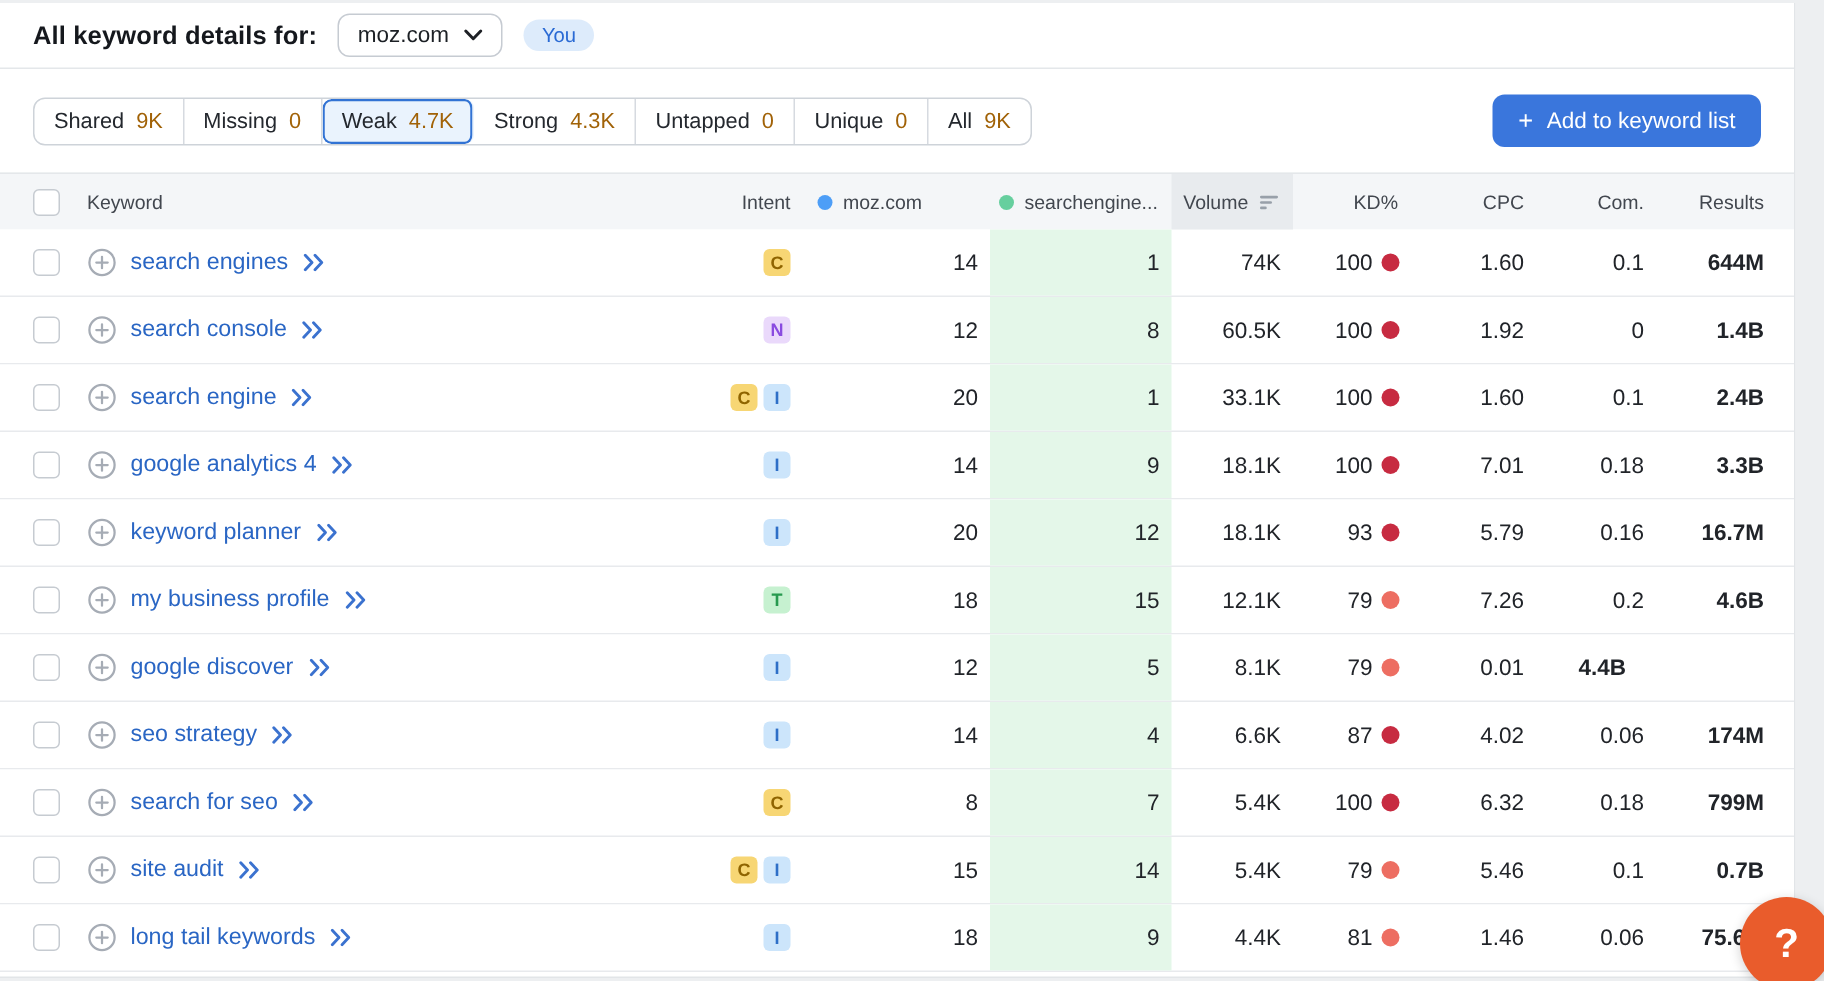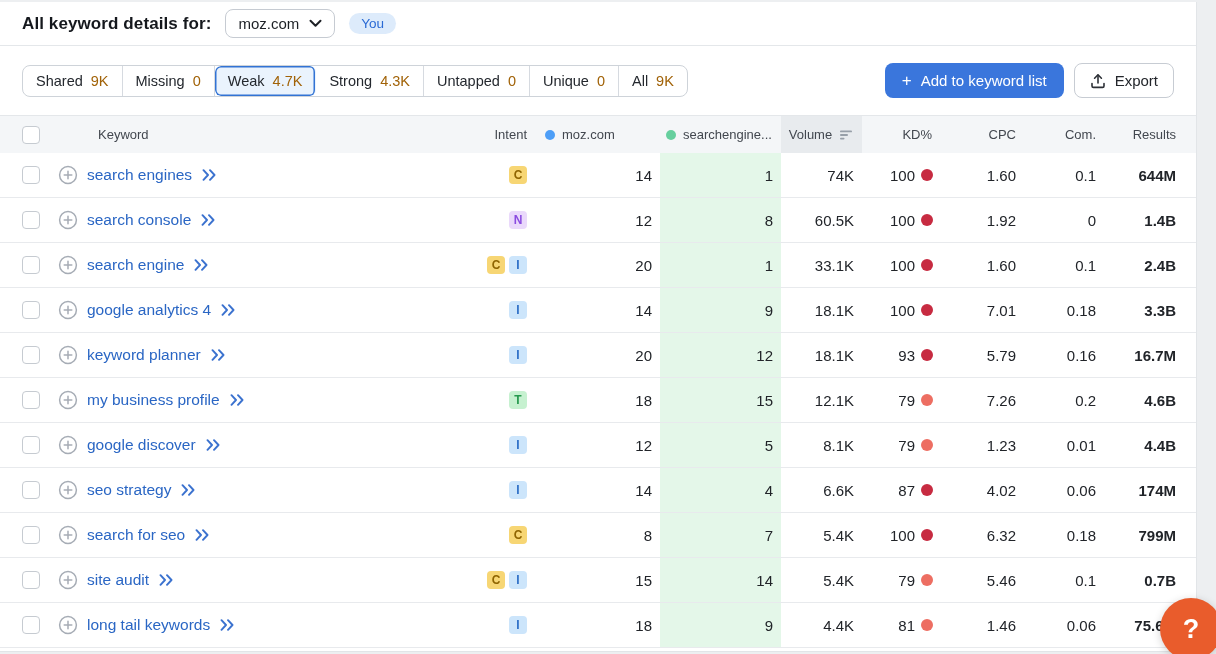--- a/index.html
+++ b/index.html
@@ -38,21 +38,21 @@
                    border:1px solid #c7ccd3; border-radius:8px; padding:8px 15px; font-size:15px;
                    font-family:inherit; cursor:pointer; }
 
   
   .grid-row { display:grid;
     grid-template-columns:50px 430px 55px 125px 121px 81px 78px 84px 80px 1fr; }
   .thead { height:38px; background:#f4f6f8; border-top:1px solid #e4e7ea; font-size:13px;
            color:#42474f; align-items:center; }
   .thead > div { display:flex; align-items:center; height:100%; }
   .th-checkbox { padding-left:22px; }
-  .th-keyword { padding-left:8px;margin-left:40px; }
+  .th-keyword { padding-left:8px; }
   .th-intent { justify-content:flex-end; padding-right:8px; }
   .th-moz { padding-left:10px; gap:7px; }
   .th-competitor { padding-left:6px; gap:7px; }
   .th-competitor .th-label { white-space:nowrap; overflow:hidden; max-width:96px; }
   .th-volume { justify-content:center; gap:7px; background:#e8ebee; }
   .th-kd, .th-cpc, .th-com { justify-content:flex-end; padding-right:8px; }
   .th-results { justify-content:flex-end; padding-right:20px; }
   .dot { width:10px; height:10px; border-radius:50%; display:inline-block; }
 
   .row { height:45px; border-bottom:1px solid #e8eaed; align-items:center; font-size:15px;
@@ -128,30 +128,20 @@
           </div>
           <div class="seg">
             <span class="seg-label">All</span>
             <span class="seg-count">9K</span>
           </div>
         </div>
       <div class="actions">
         <button class="btn-primary">
           <span class="btn-plus">+</span>
           <span>Add to keyword list</span>
-        </button>
-        <button class="btn-secondary">
-          <span class="icon-btn">
-            <svg width="16" height="16" viewBox="0 0 16 16" fill="none" stroke="#2c3036" stroke-width="1.6" stroke-linecap="round" stroke-linejoin="round">
-                <path d="M8 10V2.2"></path>
-                <path d="M4.6 5.2 8 1.8l3.4 3.4"></path>
-                <path d="M2 10.5V13a1.4 1.4 0 0 0 1.4 1.4h9.2A1.4 1.4 0 0 0 14 13v-2.5"></path>
-              </svg>
-          </span>
-          <span>Export</span>
         </button>
       </div>
     </div>
 
     <div>
       <div class="grid-row thead">
         <div class="th-checkbox">
             <span class="checkbox"></span>
           </div>
         <div class="th-keyword">Keyword</div>
@@ -401,21 +391,20 @@
             <div class="cell-intent">
               <span class="intent-badge" style="background: rgb(204, 229, 251); color: rgb(46, 111, 199);">I</span>
             </div>
             <div class="cell-moz">12</div>
             <div class="cell-competitor">5</div>
             <div class="cell-volume">8.1K</div>
             <div class="cell-kd">
               <span>79</span>
               <span class="kd-dot" style="background: rgb(237, 110, 98);"></span>
             </div>
-            <div class="cell-cpc">1.23</div>
             <div class="cell-com">0.01</div>
             <div class="cell-results">4.4B</div>
           </div>
           <div class="grid-row row">
             <div class="cell-checkbox">
               <span class="checkbox"></span>
             </div>
             <div class="cell-keyword">
               <span class="icon-btn">
                 <svg width="20" height="20" viewBox="0 0 20 20" fill="none">

